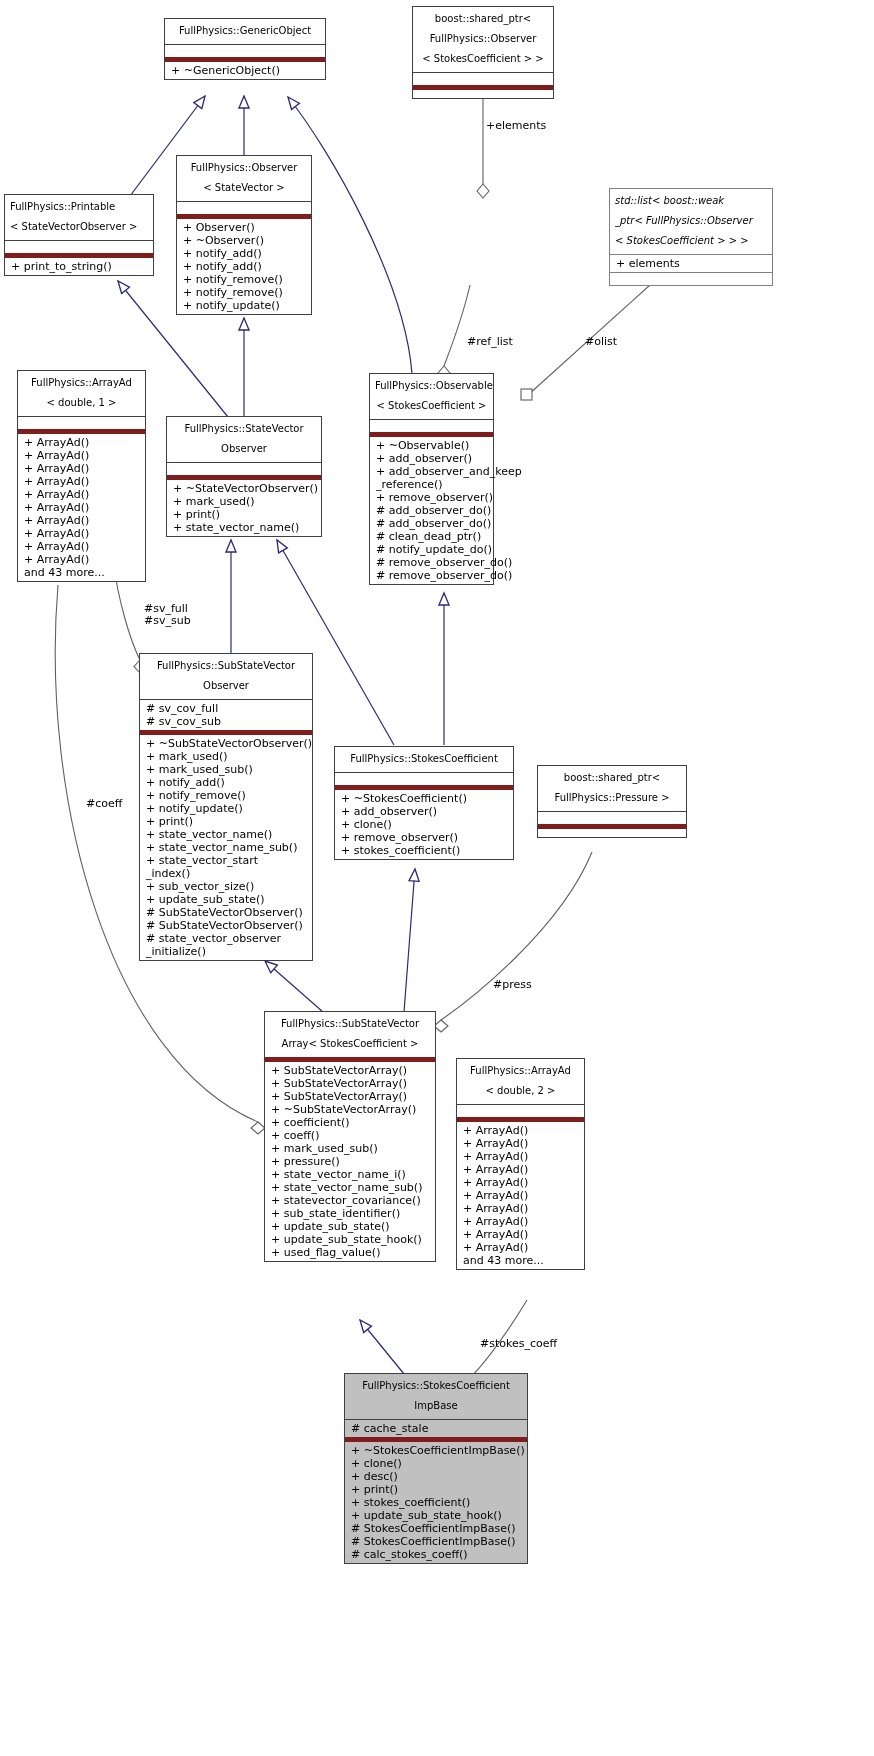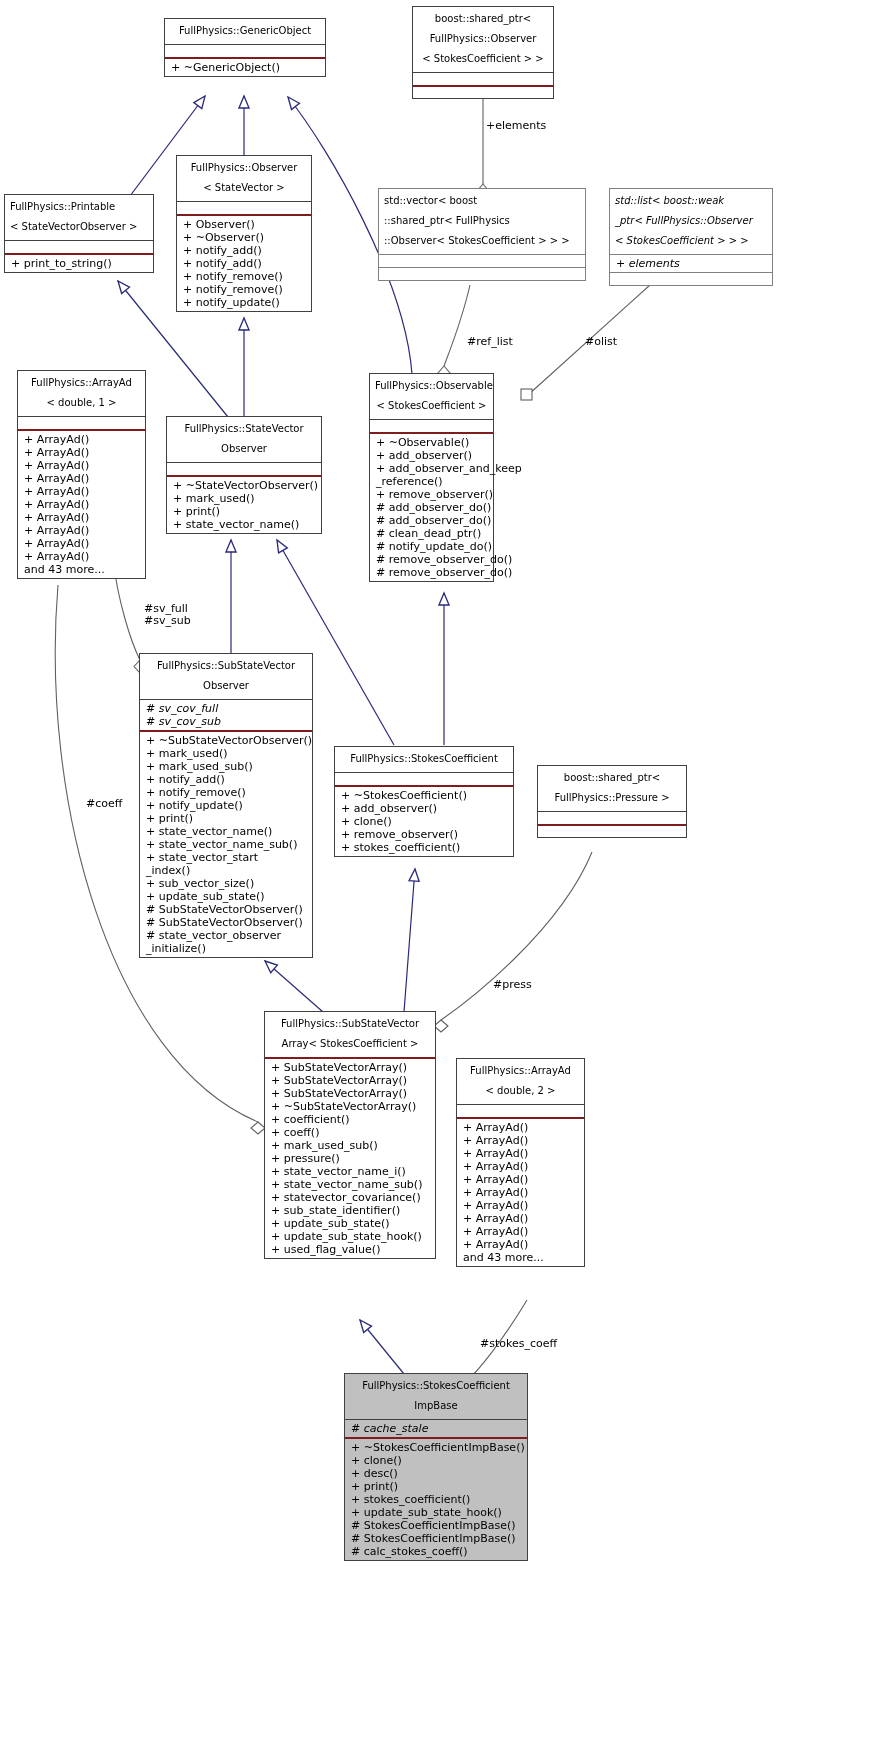--- a/index.html
+++ b/index.html
@@ -6,22 +6,22 @@
   body{font-family:"DejaVu Sans","Liberation Sans",sans-serif;}
   #canvas{position:relative;width:874px;height:1756px;background:#ffffff;overflow:hidden;}
   svg#edges{position:absolute;left:0;top:0;width:874px;height:1756px;pointer-events:none;}
 
   .node{position:absolute;box-sizing:border-box;border:1px solid #404040;background:#ffffff;}
   .node.grey{background:#c0c0c0;border-color:#404040;}
   .node.thin{border:1px solid #808080;}
 
   .ntitle{box-sizing:border-box;padding:2px 5px 3px 5px;text-align:center;font-size:10px;line-height:20px;color:#000;}
   .ntitle.left{text-align:left;}
-  .nattrs{box-sizing:border-box;border-top:1px solid #404040;padding:2px 5px 2px 6px;font-size:11px;line-height:13px;color:#000;min-height:13px;font-style:italic;}
-  .nmeth{box-sizing:border-box;border-top:2px solid #7f1d1d;padding:2px 5px 2px 6px;font-size:11px;line-height:13px;color:#000;min-height:13px;}
+  .nattrs{box-sizing:border-box;border-top:1px solid #404040;padding:2px 5px 2px 6px;font-size:11px;line-height:13px;color:#000;min-height:13px;}
+  .nmeth{box-sizing:border-box;border-top:5px solid #7f1d1d;padding:2px 5px 2px 6px;font-size:11px;line-height:13px;color:#000;min-height:13px;}
   .node.thin .nattrs,.node.thin .nmeth{border-top:1px solid #808080;}
   .nattrs div,.nmeth div{white-space:nowrap;}
 
   .elabel{position:absolute;font-size:11px;color:#000;line-height:12px;white-space:pre;}
 </style>
 </head>
 <body>
 
 <div id="canvas">
 
@@ -123,27 +123,20 @@
 
   <div class="node" style="left:4px;top:194px;width:150px;">
     <div class="ntitle left" style="white-space:pre-line;">FullPhysics::Printable
 &lt; StateVectorObserver &gt;</div>
     <div class="nattrs"></div>
     <div class="nmeth">
       <div>+ print_to_string()</div>
     </div>
   </div>
 
-  <div class="node thin" style="left:378px;top:188px;width:208px;">
-    <div class="ntitle left" style="white-space:pre-line;">std::vector&lt; boost
-::shared_ptr&lt; FullPhysics
-::Observer&lt; StokesCoefficient &gt; &gt; &gt;</div>
-    <div class="nattrs"></div>
-    <div class="nmeth"></div>
-  </div>
 
   <div class="node thin" style="left:609px;top:188px;width:164px;">
     <div class="ntitle left" style="white-space:pre-line;font-style:italic;">std::list&lt; boost::weak
 _ptr&lt; FullPhysics::Observer
 &lt; StokesCoefficient &gt; &gt; &gt;</div>
     <div class="nattrs">
       <div>+ elements</div>
     </div>
     <div class="nmeth"></div>
   </div>

